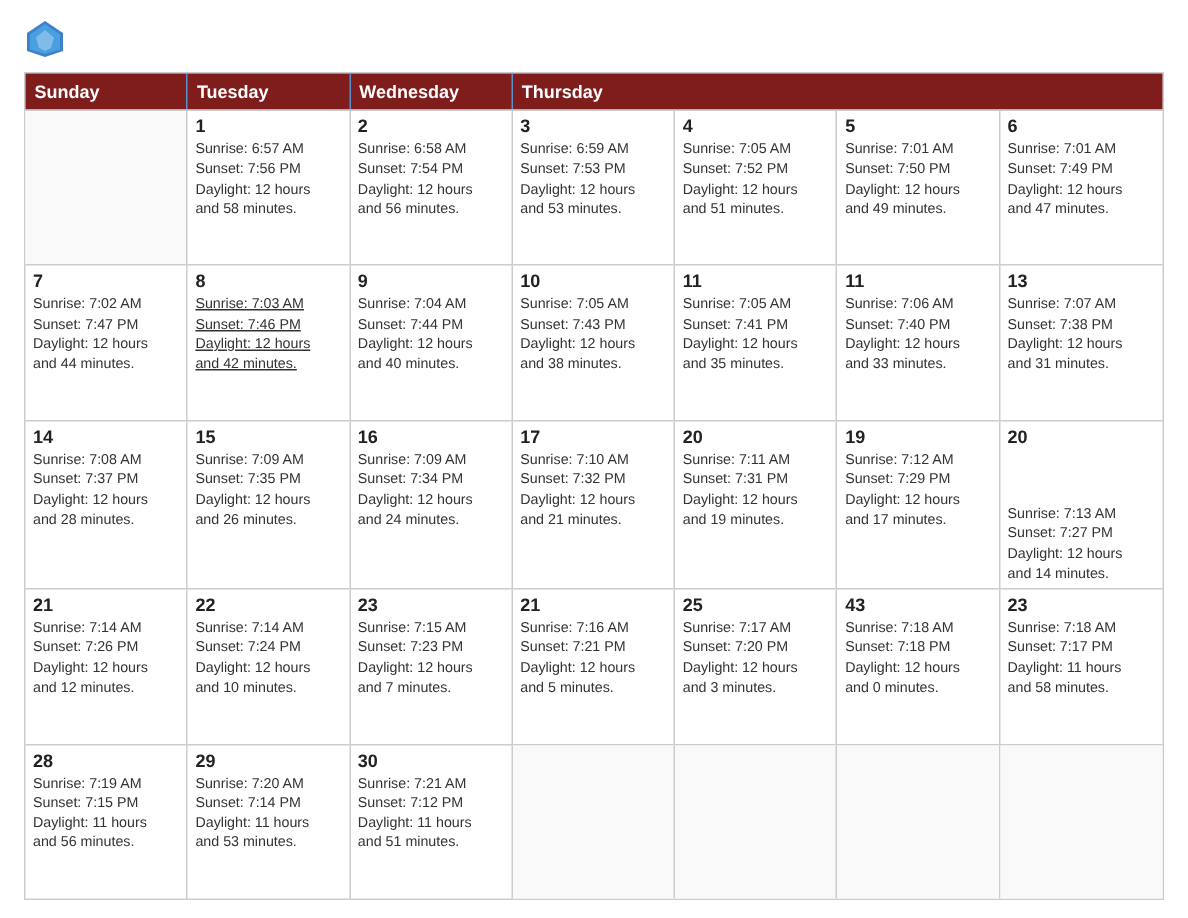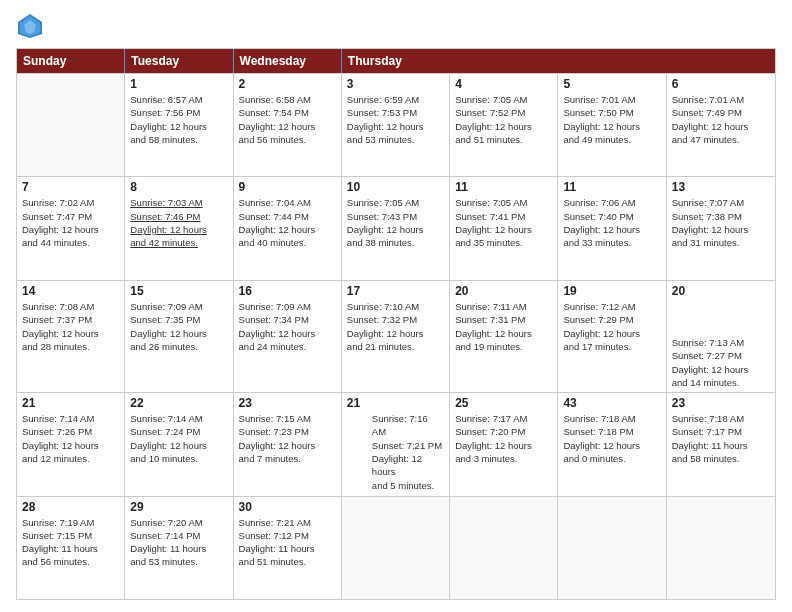--- a/index.html
+++ b/index.html
@@ -297,21 +297,21 @@
           </div>
           <div class="cal-cell">
             <div class="day-num">23</div>
             <div class="day-info" style="white-space: pre-line;">Sunrise: 7:15 AM
 Sunset: 7:23 PM
 Daylight: 12 hours
 and 7 minutes.</div>
           </div>
           <div class="cal-cell">
             <div class="day-num">21</div>
-            <div class="day-info" style="white-space: pre-line; margin-left: 25px;">Sunrise: 7:16 AM
+            <div class="day-info" style="white-space: pre-line;">Sunrise: 7:16 AM
 Sunset: 7:21 PM
 Daylight: 12 hours
 and 5 minutes.</div>
           </div>
           <div class="cal-cell">
             <div class="day-num">25</div>
             <div class="day-info" style="white-space: pre-line;">Sunrise: 7:17 AM
 Sunset: 7:20 PM
 Daylight: 12 hours
 and 3 minutes.</div>

